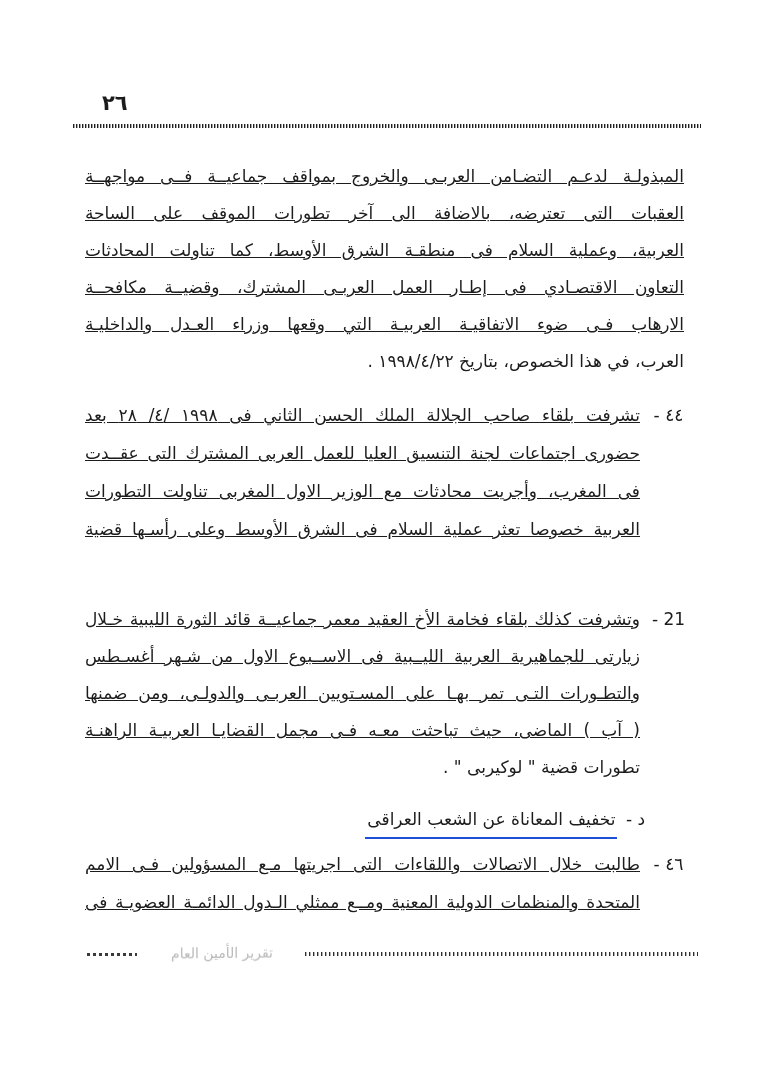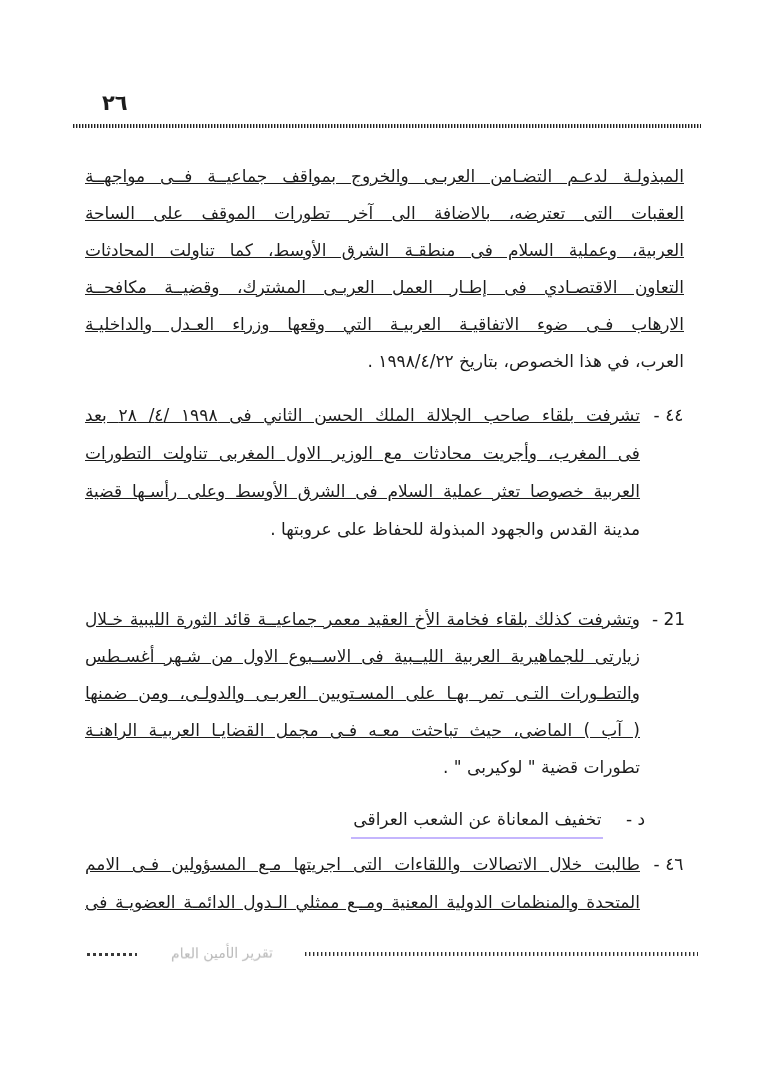--- a/index.html
+++ b/index.html
@@ -29,22 +29,22 @@
   .line.end{text-align:right;text-align-last:right;}
   .numbered{display:flex;}
   .num{flex:0 0 57px;width:57px;text-align:center;}
   .ntext{flex:1;min-width:0;}
   .section-heading{
     position:absolute;left:85px;top:806px;width:612px;direction:rtl;
     padding-right:52px;box-sizing:border-box;font-size:17px;line-height:26px;
   }
   .section-marker{display:inline-block;}
   .section-title{
-    display:inline-block;margin-right:17px;padding:0 2px 5px 2px;
-    border-bottom:2px solid #c4b5fd;
+    display:inline-block;margin-right:3px;padding:0 2px 5px 2px;
+    border-bottom:2px solid #1d4ed8;
   }
   .footer-dash-left{
     position:absolute;left:87px;top:953px;width:50px;height:3px;
     background:repeating-linear-gradient(90deg,#3a3a3a 0 3px, transparent 3px 6px);
   }
   .footer-dotted{
     position:absolute;left:305px;top:952px;width:393px;height:4px;
     background:repeating-linear-gradient(90deg,#2e2e2e 0 1px, rgba(0,0,0,.3) 1px 2px, transparent 2px 4px);
   }
   .footer-watermark{
@@ -65,23 +65,23 @@
   <div class="line fill">العربية، وعملية السلام فى منطقـة الشرق الأوسط، كما تناولت المحادثات</div>
   <div class="line fill">التعاون الاقتصـادي فى إطـار العمل العربـى المشترك،  وقضيــة مكافحــة</div>
   <div class="line fill">الارهاب فـى ضوء الاتفاقيـة العربيـة التي وقعها وزراء العـدل والداخليـة</div>
   <div class="line end">العرب،  في هذا الخصوص، بتاريخ  ⁦١٩٩٨/٤/٢٢⁩ .</div>
 </div>
 
 <div class="block b44 numbered">
   <div class="num">٤٤ -</div>
   <div class="ntext">
     <div class="line fill">تشرفت بلقاء صاحب الجلالة  الملك الحسن الثاني فى ⁦١٩٩٨ /٤/ ٢٨⁩ بعد</div>
+    <div class="line fill">حضورى اجتماعات لجنة التنسيق العليا للعمل العربى المشترك التى عقــدت</div>
     <div class="line fill">فى المغرب، وأجريت محادثات مع الوزير الاول المغربى تناولت التطورات</div>
     <div class="line fill">العربية خصوصا تعثر عملية السلام فى الشرق الأوسط وعلى رأسـها قضية</div>
-    <div class="line end">مدينة القدس والجهود المبذولة للحفاظ على عروبتها  .</div>
   </div>
 </div>
 
 <div class="block b45 numbered">
   <div class="num">21 -</div>
   <div class="ntext">
     <div class="line fill">وتشرفت كذلك بلقاء فخامة الأخ العقيد معمر جماعيــة قائد الثورة الليبية  خـلال</div>
     <div class="line fill">زيارتى للجماهيرية العربية الليــبية فى الاســبوع الاول من شـهر  أغسـطس</div>
     <div class="line fill">والتطـورات التـى تمر بهـا على المسـتويين العربـى والدولـى، ومن ضمنها</div>
     <div class="line fill">( آب ) الماضى،  حيث تباحثت معـه فـى مجمل القضايـا العربيـة الراهنـة</div>

